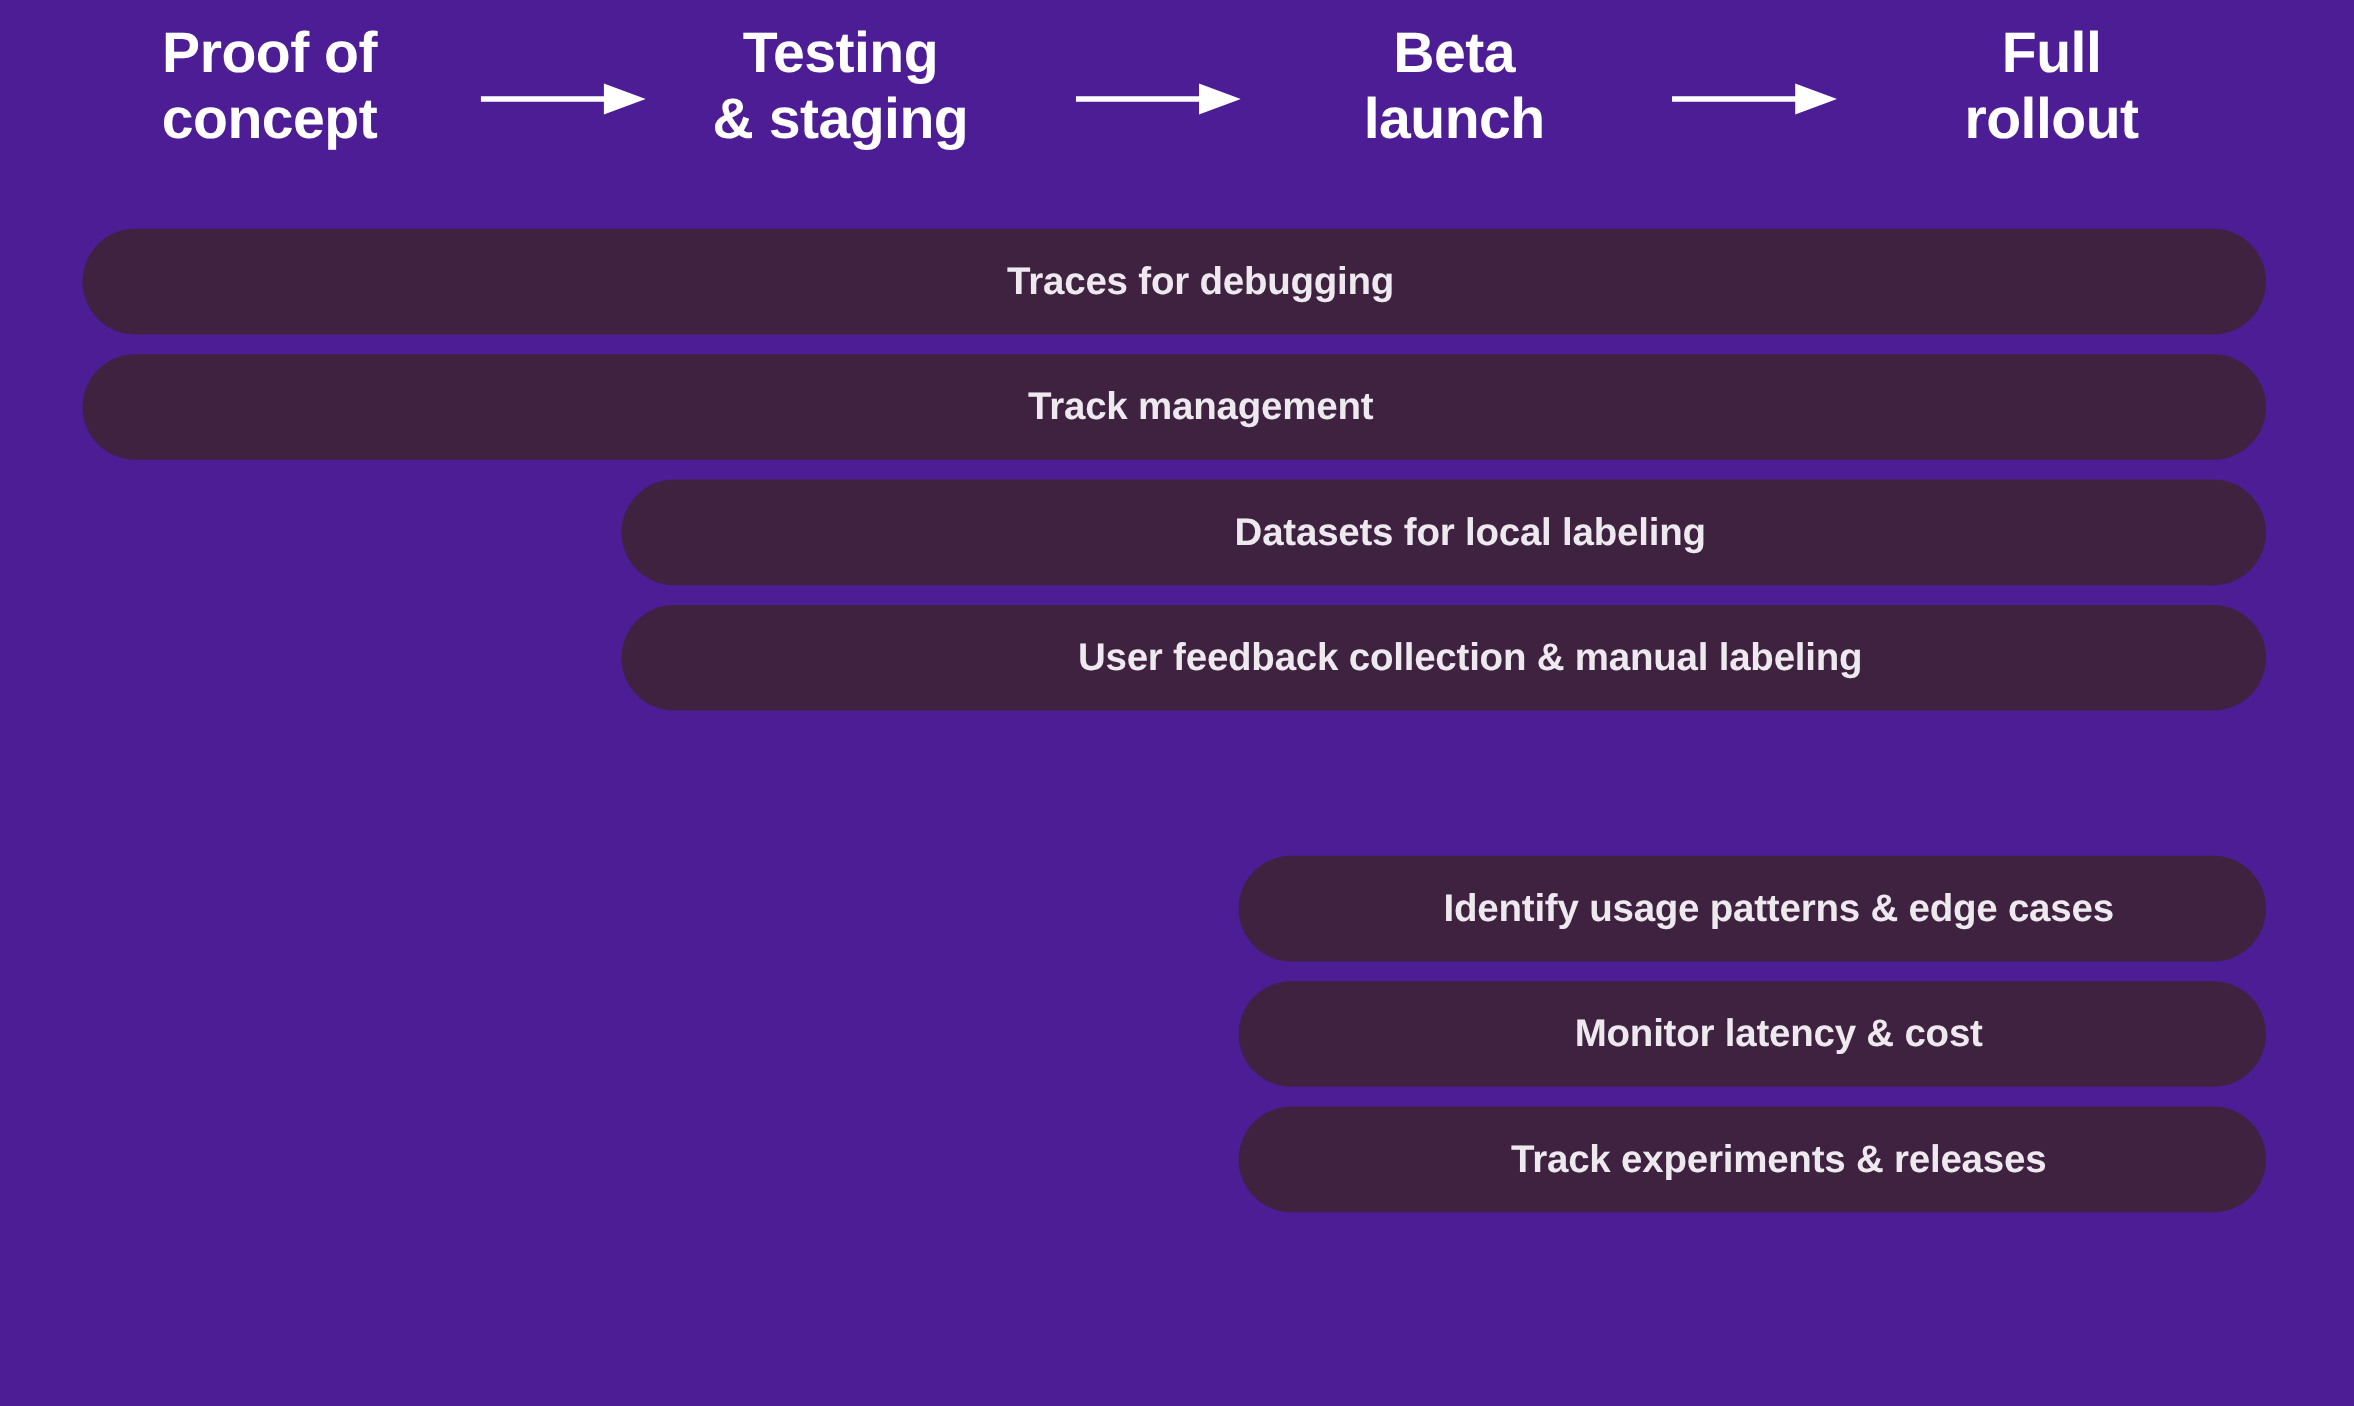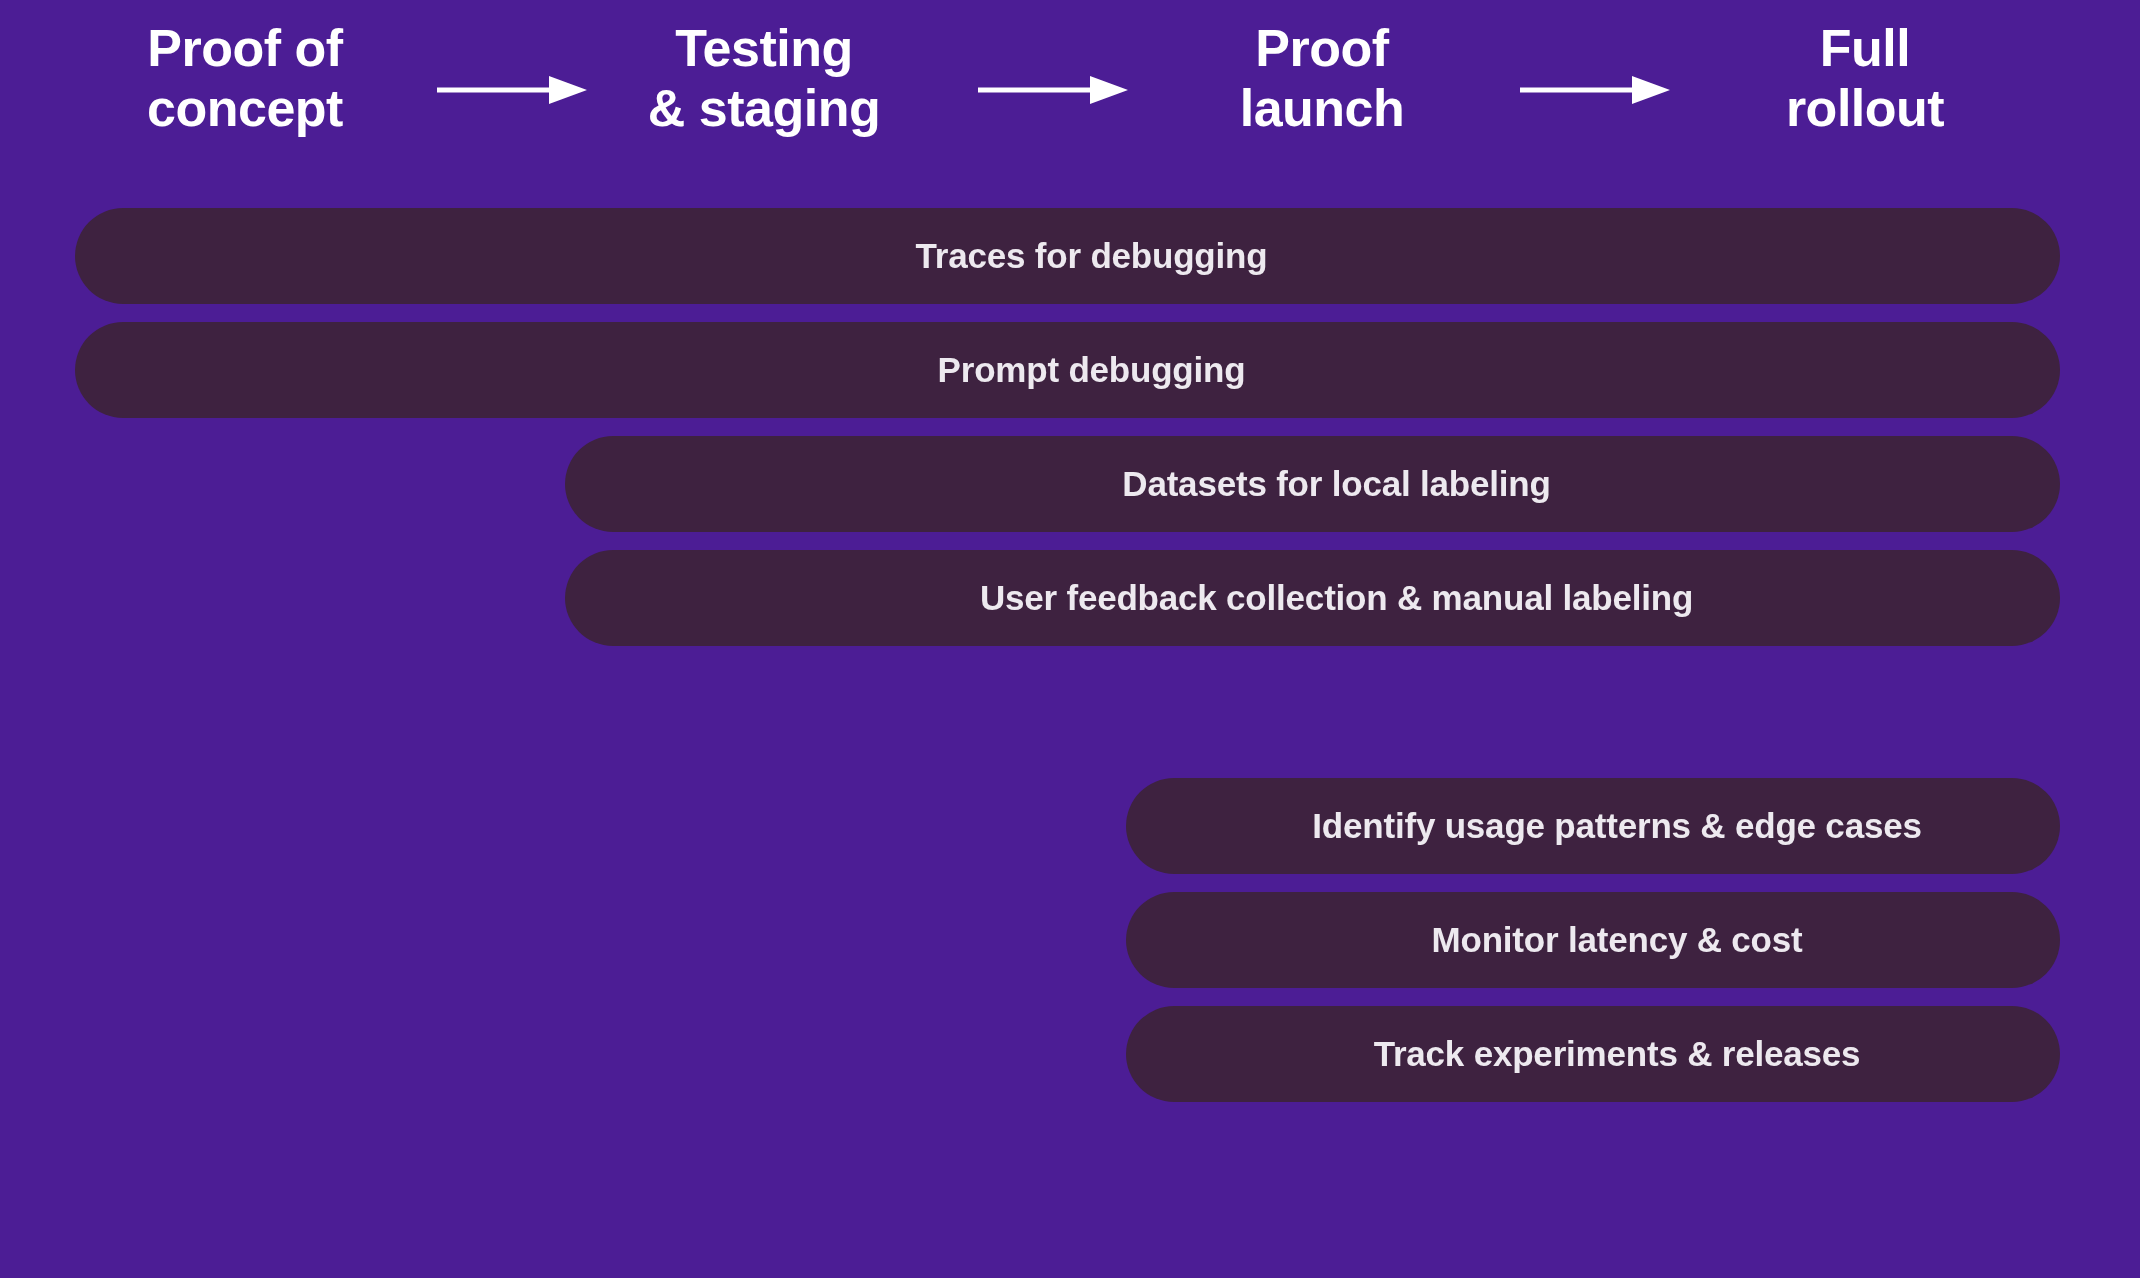--- a/index.html
+++ b/index.html
@@ -86,21 +86,21 @@
 </head>
 <body>
 
 <div id="canvas">
 
   <div id="phase-row">
       <div class="phase" style="left: 245px;">Proof of
 concept</div>
       <div class="phase" style="left: 764px;">Testing
 &amp; staging</div>
-      <div class="phase" style="left: 1322px;">Proof
+      <div class="phase" style="left: 1322px;">Beta
 launch</div>
       <div class="phase" style="left: 1865px;">Full
 rollout</div>
       <div class="arrow" style="left: 512px;">
         <svg viewBox="0 0 150 34" width="150" height="34" aria-hidden="true">
           <path d="M0 14.5 H112 V3 L150 17 L112 31 V19.5 H0 Z" fill="#ffffff"></path>
         </svg>
       </div>
       <div class="arrow" style="left: 1053px;">
         <svg viewBox="0 0 150 34" width="150" height="34" aria-hidden="true">
@@ -112,21 +112,21 @@
           <path d="M0 14.5 H112 V3 L150 17 L112 31 V19.5 H0 Z" fill="#ffffff"></path>
         </svg>
       </div>
     </div>
 
   <div id="bars">
       <div class="bar align-left" style="left: 75px; width: 1985px; top: 208px; background: rgb(62, 34, 64);">
         <span class="bar-label" style="color: rgb(237, 233, 239);">Traces for debugging</span>
       </div>
       <div class="bar align-left" style="left: 75px; width: 1985px; top: 322px; background: rgb(62, 34, 64);">
-        <span class="bar-label" style="color: rgb(237, 233, 239);">Prompt debugging</span>
+        <span class="bar-label" style="color: rgb(237, 233, 239);">Track management</span>
       </div>
       <div class="bar align-left" style="left: 565px; width: 1495px; top: 436px; background: rgb(62, 34, 64);">
         <span class="bar-label" style="color: rgb(237, 233, 239);">Datasets for local labeling</span>
       </div>
       <div class="bar align-left" style="left: 565px; width: 1495px; top: 550px; background: rgb(62, 34, 64);">
         <span class="bar-label" style="color: rgb(237, 233, 239);">User feedback collection &amp; manual labeling</span>
       </div>
       <div class="bar align-left" style="left: 1126px; width: 934px; top: 778px; background: rgb(62, 34, 64);">
         <span class="bar-label" style="color: rgb(237, 233, 239);">Identify usage patterns &amp; edge cases</span>
       </div>

